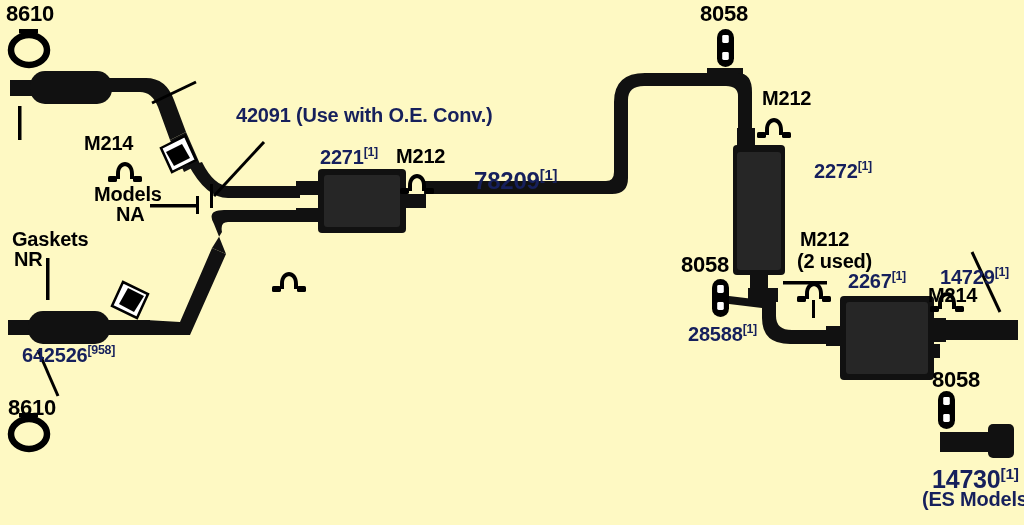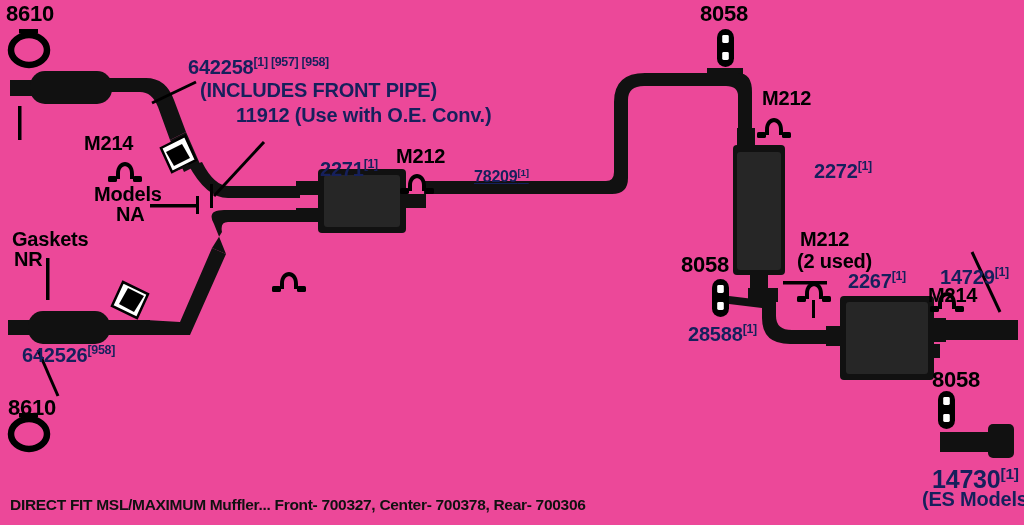--- a/index.html
+++ b/index.html
@@ -8,21 +8,21 @@
     padding: 0;
     background: #ffffff;
   }
   body {
     font-family: "Liberation Sans", sans-serif;
   }
   #diagram-root {
     position: relative;
     width: 1024px;
     height: 525px;
-    background: #ec4899;
+    background: #fef9c3;
     overflow: hidden;
   }
   #diagram-svg {
     position: absolute;
     left: 0;
     top: 0;
     width: 1024px;
     height: 525px;
   }
   .lbl {
@@ -209,50 +209,46 @@
     <rect x="812" y="300" width="3" height="18" fill="#000"></rect>
     <rect x="783" y="281" width="44" height="3.5" fill="#000"></rect>
     <g transform="translate(928,282)">
         <use href="#clampGlyph"></use>
       </g>
 
   </svg>
 
   <div class="lbl lbl-black" style="left:6px; top:2px; font-size:22px;">8610</div>
 
-  <div class="lbl lbl-blue" style="left:188px; top:56px; font-size:20px;">
-    <span>642258</span><span class="sup">[1] [957] [958]</span>
-  </div>
-
-  <div class="lbl lbl-blue" style="left:200px; top:80px; font-size:20px;">(INCLUDES FRONT PIPE)</div>
-
-  <div class="lbl lbl-blue" style="left:236px; top:105px; font-size:20px;">11912 (Use with O.E. Conv.)</div>
+
+
+  <div class="lbl lbl-blue" style="left:236px; top:105px; font-size:20px;">42091 (Use with O.E. Conv.)</div>
 
   <div class="lbl lbl-black" style="left:84px; top:133px; font-size:20px;">M214</div>
 
   <div class="lbl lbl-black" style="left:94px; top:184px; font-size:20px;">Models</div>
   <div class="lbl lbl-black" style="left:116px; top:204px; font-size:20px;">NA</div>
 
   <div class="lbl lbl-black" style="left:12px; top:229px; font-size:20px;">Gaskets</div>
   <div class="lbl lbl-black" style="left:14px; top:249px; font-size:20px;text-align:right;">NR</div>
 
   <div class="lbl lbl-blue" style="left:22px; top:344px; font-size:20px;text-align:center;">
     <span>642526</span><span class="sup">[958]</span>
   </div>
 
   <div class="lbl lbl-black" style="left:8px; top:396px; font-size:22px;">8610</div>
 
-  <div class="lbl lbl-blue" style="left:320px; top:146px; font-size:20px;margin-top:12px;">
+  <div class="lbl lbl-blue" style="left:320px; top:146px; font-size:20px;">
     <span>2271</span><span class="sup">[1]</span>
   </div>
 
   <div class="lbl lbl-black" style="left:396px; top:146px; font-size:20px;">M212</div>
 
 
-  <div class="lbl lbl-blue" style="left:474px; top:168px; font-size:16px;text-decoration:underline;">
+  <div class="lbl lbl-blue" style="left:474px; top:168px; font-size:24px;">
     <span>78209</span><span class="sup">[1]</span>
   </div>
 
   <div class="lbl lbl-black" style="left:700px; top:2px; font-size:22px;">8058</div>
 
   <div class="lbl lbl-black" style="left:762px; top:88px; font-size:20px;">M212</div>
 
   <div class="lbl lbl-blue" style="left:814px; top:160px; font-size:20px;">
     <span>2272</span><span class="sup">[1]</span>
   </div>
@@ -277,15 +273,14 @@
   </div>
 
   <div class="lbl lbl-black" style="left:932px; top:368px; font-size:22px;">8058</div>
 
   <div class="lbl lbl-blue" style="left:932px; top:466px; font-size:25px;">
     <span>14730</span><span class="sup">[1]</span>
   </div>
 
   <div class="lbl lbl-blue" style="left:922px; top:489px; font-size:20px;">(ES Models)</div>
 
-  <div class="caption" style="left:10px; top:496px; font-size:15.5px;">DIRECT FIT MSL/MAXIMUM Muffler... Front- 700327, Center- 700378, Rear- 700306</div>
 
 </div>
 
 </body></html>

